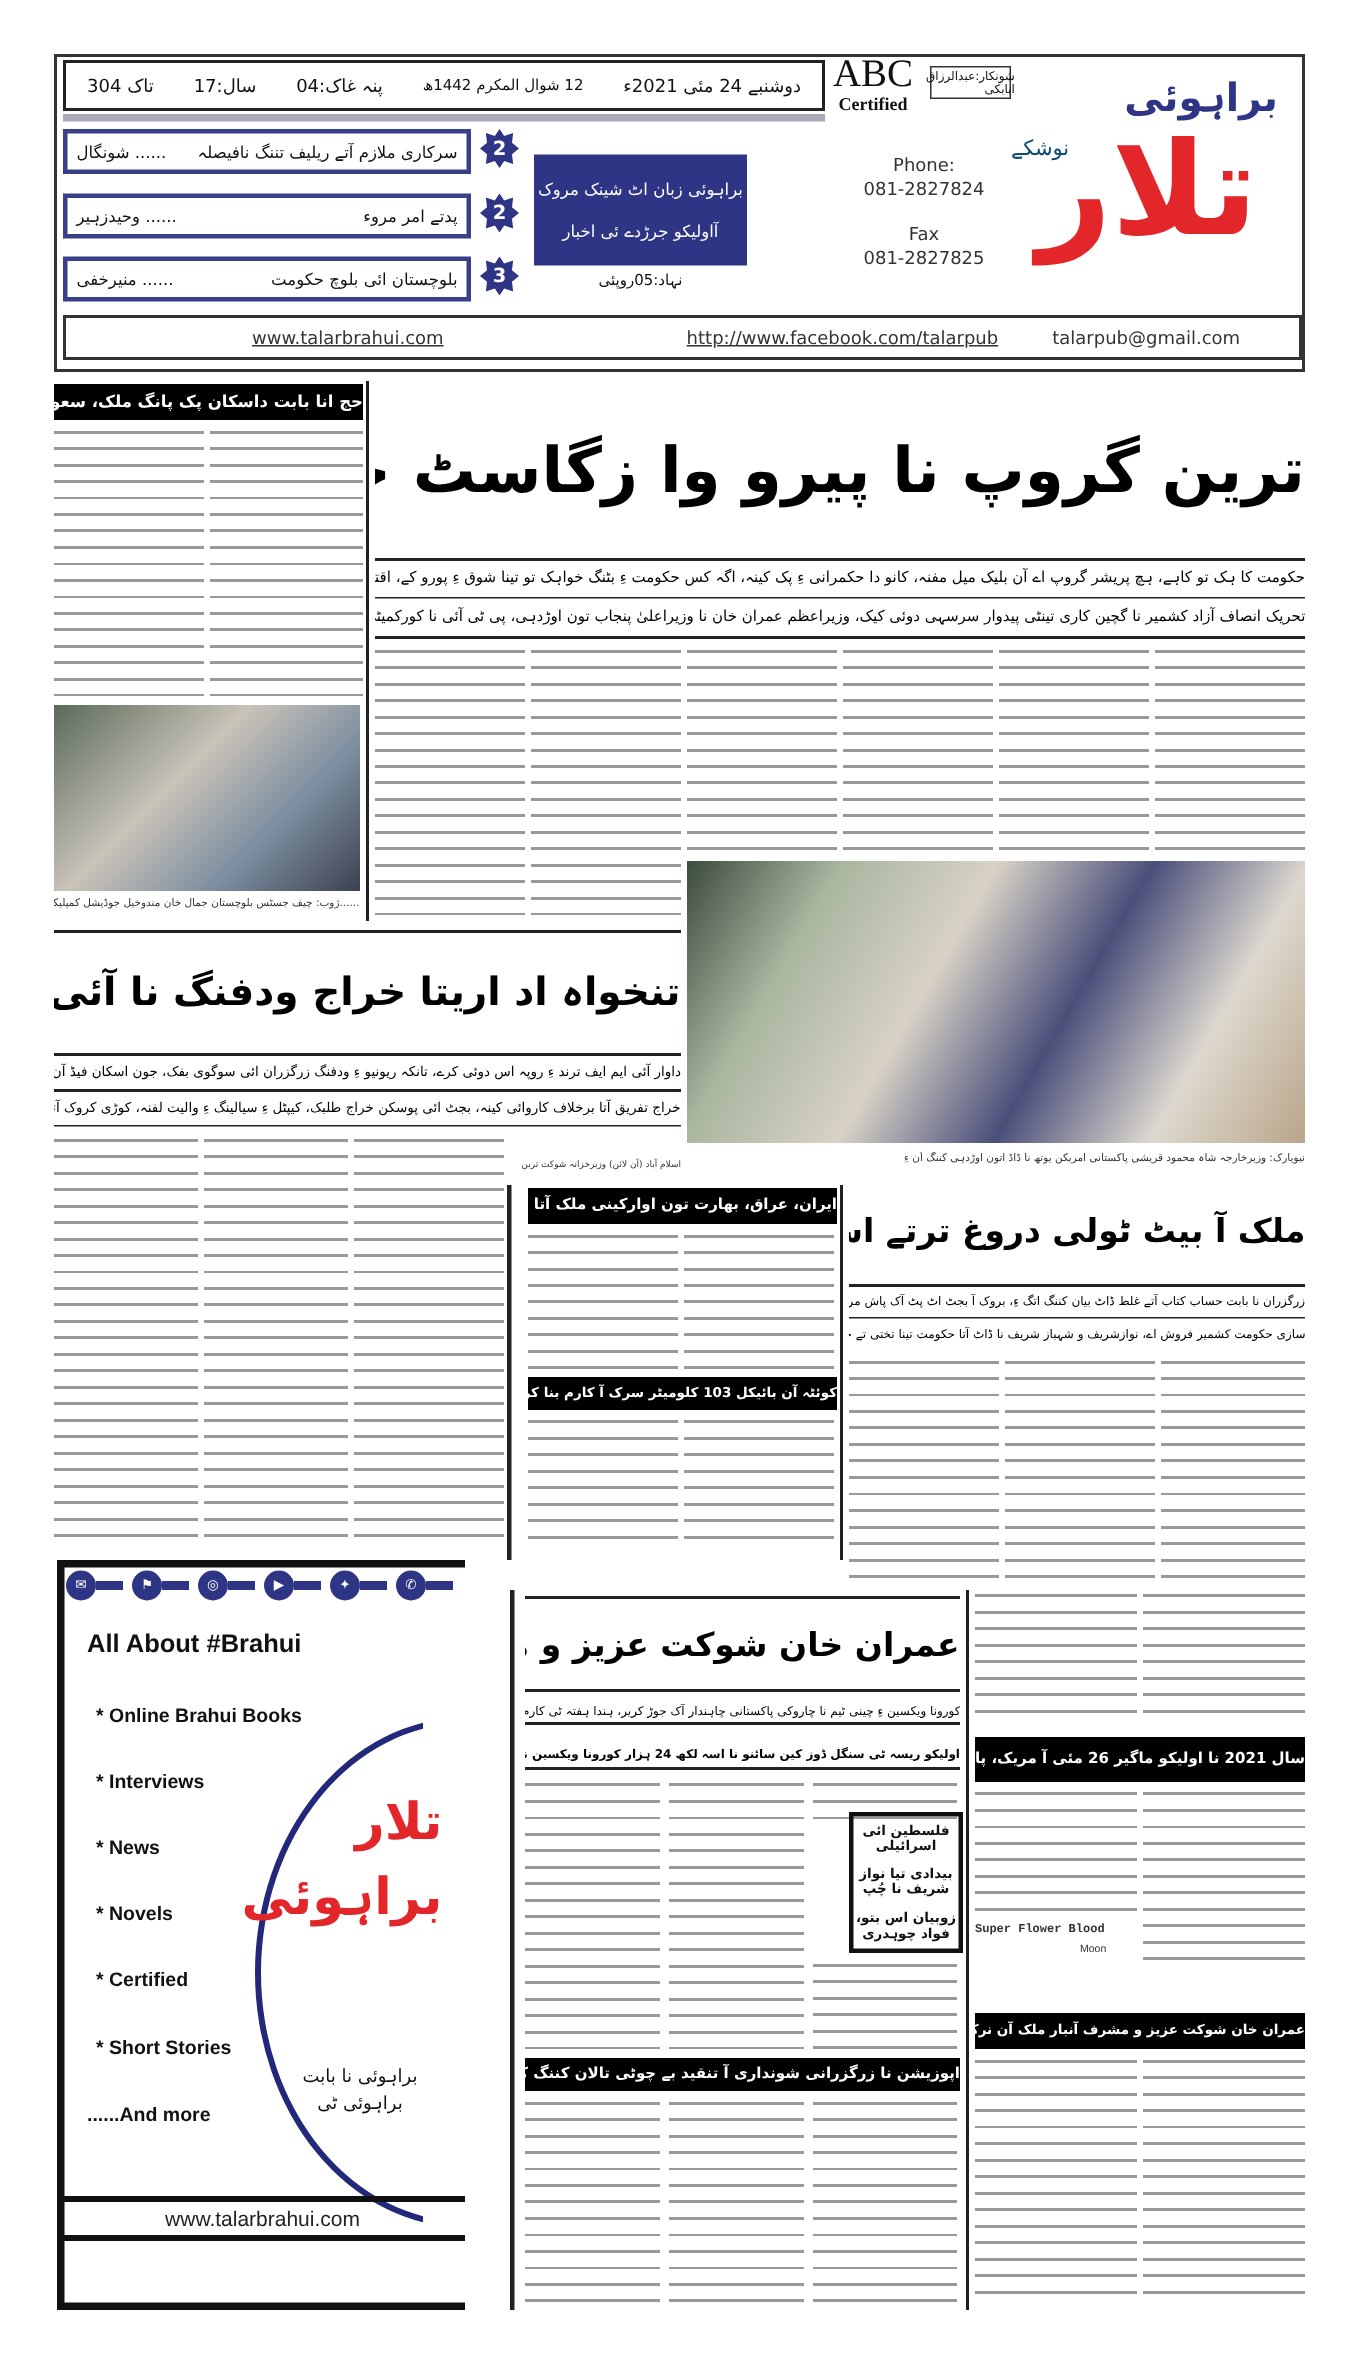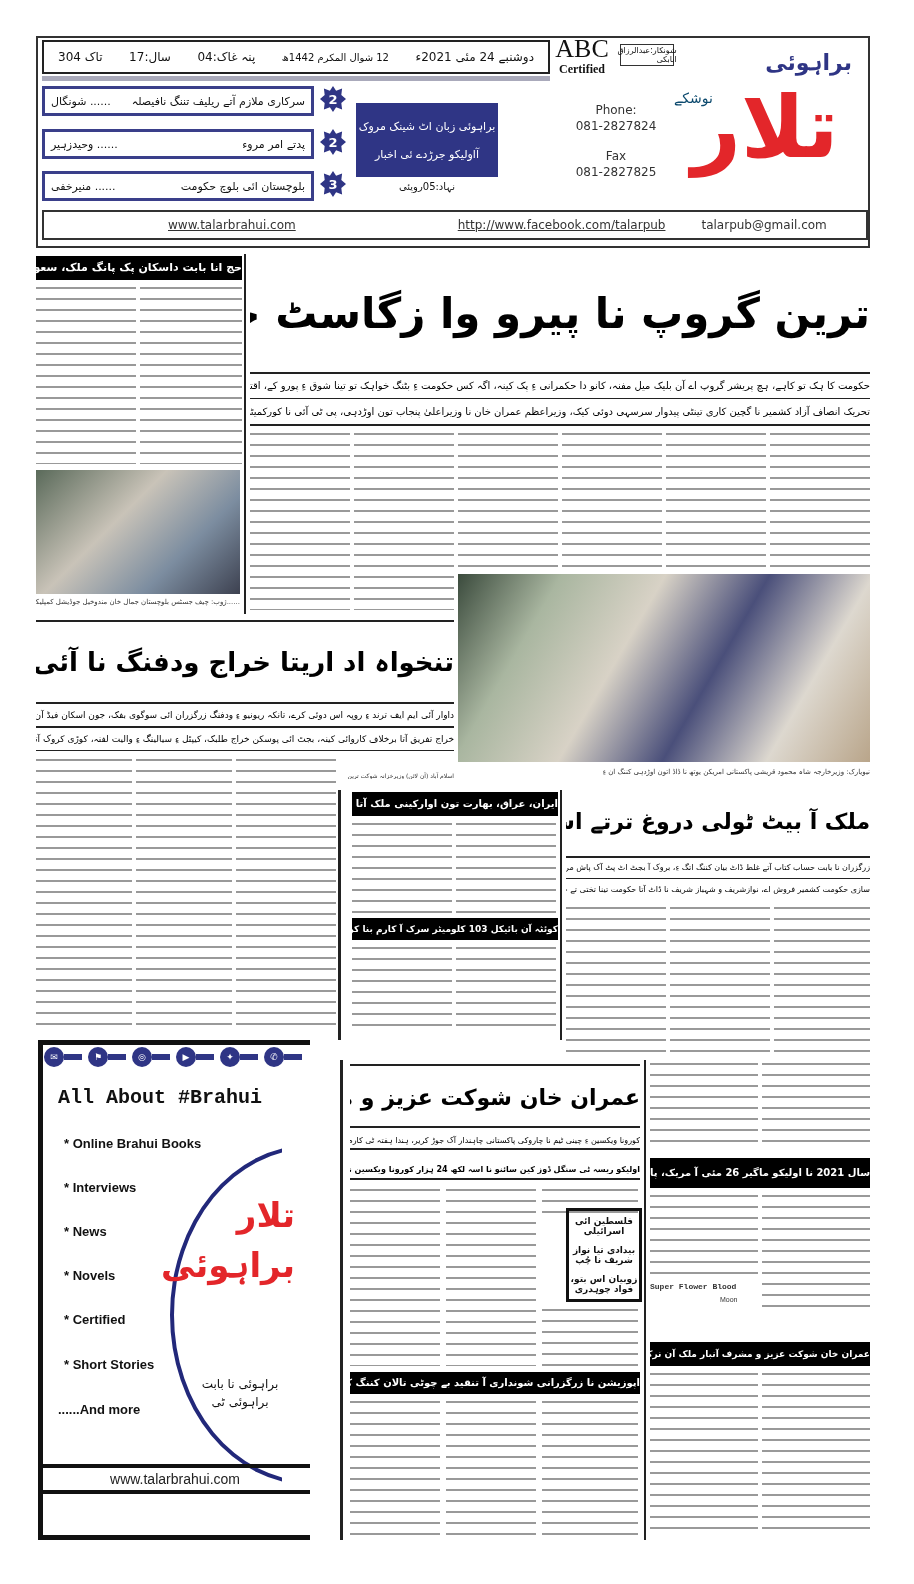--- a/index.html
+++ b/index.html
@@ -32,21 +32,21 @@
 .photo2{background:linear-gradient(120deg,#3b4b3d 0%,#a9b6a0 20%,#d8d2c6 40%,#4a4f7a 60%,#ddd8cf 80%,#b9a58a 100%)}
 .caption{font-size:7px;direction:rtl;color:#333;white-space:nowrap;overflow:hidden}
 .vline{background:#222}
 .hline{background:#222}
 
 #ad{left:38px;top:1040px;width:272px;height:500px;border:5px solid #111;border-right:none}
 #ad-icons{left:44px;top:1046px;width:264px;height:26px;display:flex;gap:6px}
 .sicon{width:38px;height:22px;display:flex;align-items:center}
 .sicon .c{width:20px;height:20px;border-radius:50%;background:#2f3585;color:#fff;font-size:9px;display:flex;align-items:center;justify-content:center}
 .sicon .bar{flex:1;height:6px;background:#2f3585}
-#ad-title{left:58px;top:1086px;font-family:Liberation Mono, monospace;font-weight:bold;font-size:20px}
+#ad-title{left:58px;top:1086px;font-family:Liberation Sans, sans-serif;font-weight:bold;font-size:17px}
 .ad-item{left:64px;font-family:"Liberation Sans",sans-serif;font-weight:bold;font-size:13px}
 #ad-arc{left:170px;top:1145px;width:280px;height:340px;border:4px solid #22287a;border-radius:50%;clip-path:inset(0 60% 0 0)}
 #ad-logo{left:185px;top:1190px;width:110px;height:100px;direction:rtl;text-align:right}
 #ad-urdu{left:180px;top:1375px;width:120px;direction:rtl;text-align:center;font-size:12px;line-height:18px}
 #ad-url{left:40px;top:1464px;width:270px;height:30px;border-top:4px solid #111;border-bottom:4px solid #111;font-family:"Liberation Sans",sans-serif;font-size:14px;display:flex;align-items:center;justify-content:center;color:#222}
 </style>
 </head>
 <body>
 
 <div id="masthead" class="abs"></div>
@@ -92,21 +92,21 @@
 
 <div id="contact" class="abs">
   <div>Phone:</div>
   <div>081-2827824</div>
   <div style="height:14px"></div>
   <div>Fax</div>
   <div>081-2827825</div>
 </div>
 
 <div id="logo" class="abs">
-  <div class="abs urdu" style="right:8px;top:0;color:#2f3585;font-size:22px;font-weight:bold">براہوئی</div>
+  <div class="abs urdu" style="right:8px;top:0;color:#2f3585;font-size:26px;font-weight:bold">براہوئی</div>
   <div class="abs urdu" style="left:4px;top:40px;color:#0c4a6e;font-size:14px">نوشکے</div>
   <div class="abs urdu" style="left:0;top:22px;width:190px;text-align:center;color:#e3262a;font-size:86px;font-weight:bold;line-height:110px">تلار</div>
 </div>
 
 <div id="linkbar" class="abs">
   <span style="margin-left:124px;text-decoration:underline">www.talarbrahui.com</span>
   <span style="margin-left:162px;text-decoration:underline">http://www.facebook.com/talarpub</span>
   <span style="margin-left:36px">talarpub@gmail.com</span>
 </div>
 

